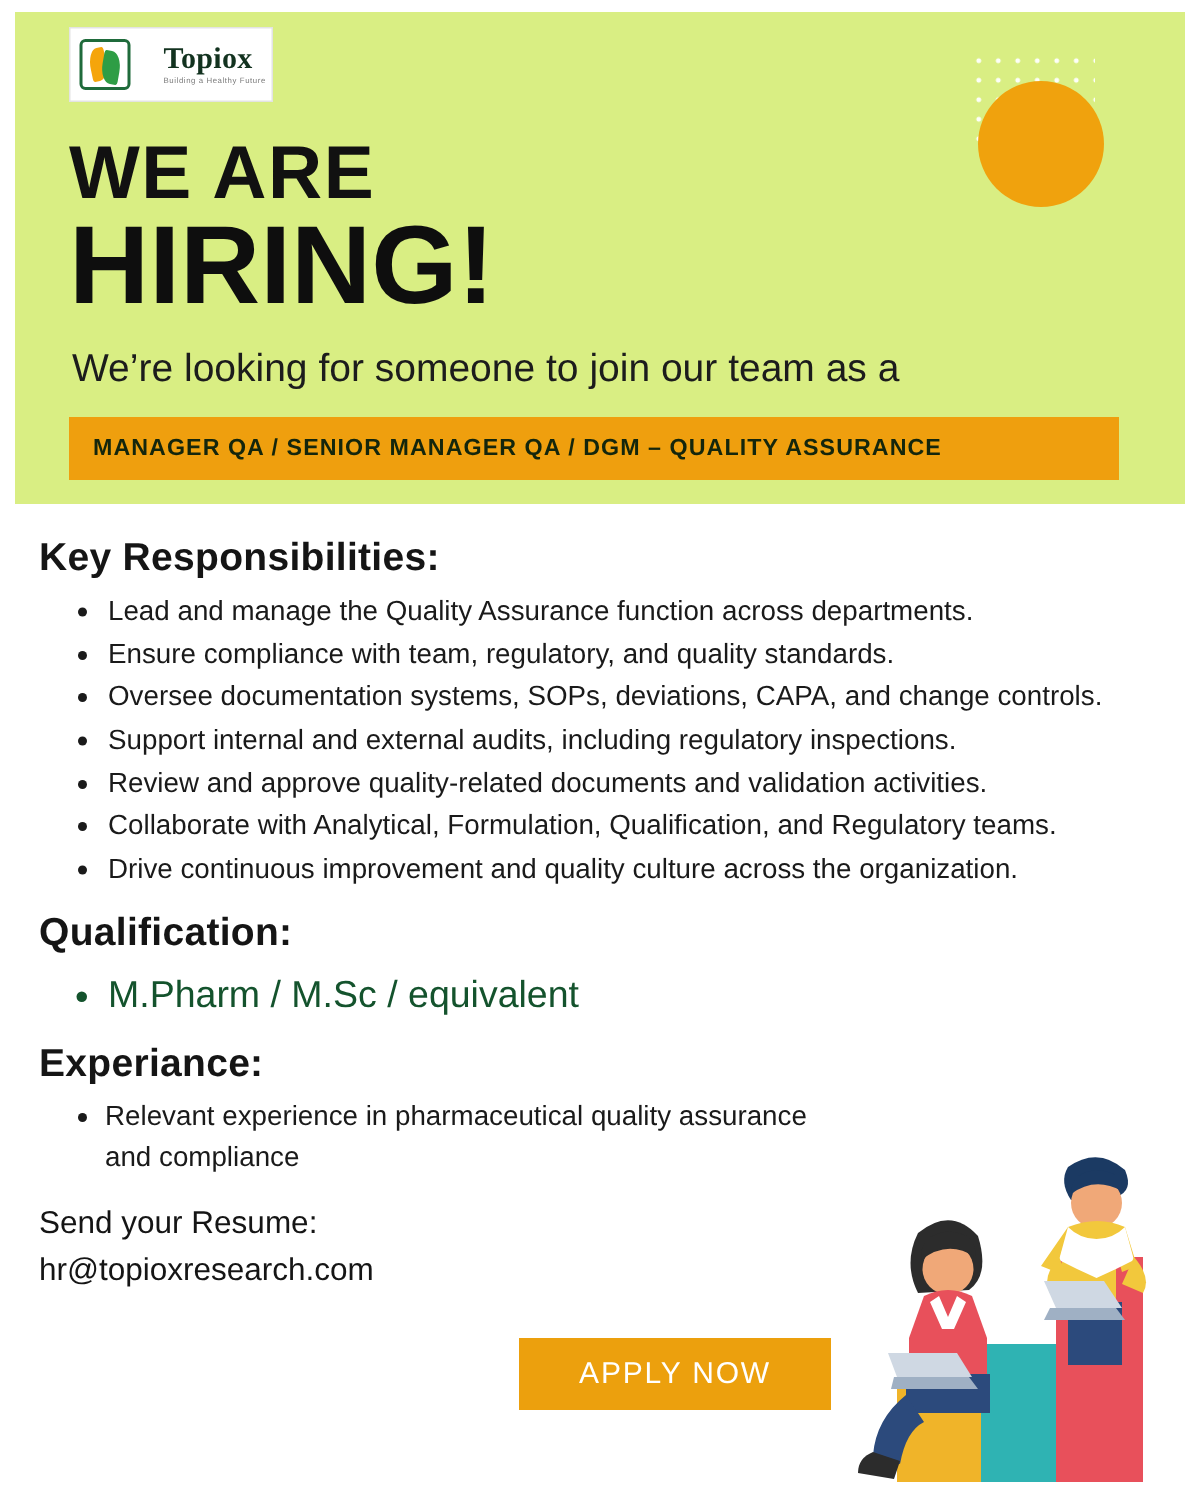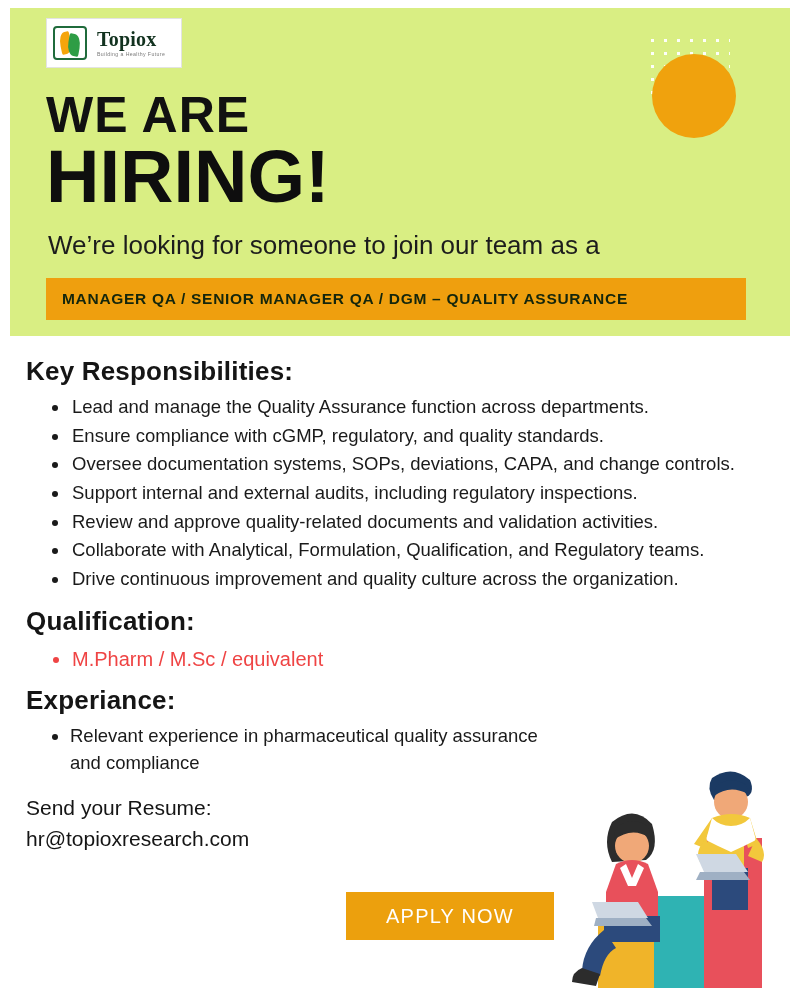--- a/index.html
+++ b/index.html
@@ -30,21 +30,21 @@
     position: absolute;
     left: 36px;
     top: 10px;
     width: 136px;
     height: 50px;
     background: #ffffff;
     border: 1px solid #e3e3e3;
     display: flex;
     align-items: center;
     padding: 4px 6px;
-    gap: 10px;
+    gap: 22px;
   }
   .logo-mark {
     width: 34px;
     height: 34px;
     border: 2px solid #1f6b3b;
     border-radius: 4px;
     position: relative;
     flex: none;
     background: #fff;
   }
@@ -165,21 +165,21 @@
     margin: 0 0 0 44px;
   }
   ul.bullets li {
     font-size: 18.5px;
     line-height: 1.55;
     color: #1a1a1a;
     padding-left: 2px;
   }
   .qual-block { margin-top: 12px; }
   ul.qual { list-style: disc; margin-left: 46px; }
-  ul.qual li { font-size: 20px; line-height: 1.6; color: #ef4444; }
+  ul.qual li { font-size: 25px; line-height: 1.6; color: #14532d; }
   .exp-block { margin-top: 10px; }
   ul.exp { list-style: disc; margin-left: 44px; max-width: 500px; }
   ul.exp li { font-size: 18.5px; line-height: 1.5; color: #1a1a1a; }
 
   .resume {
     margin-top: 16px;
     font-size: 21px;
     color: #151515;
     line-height: 1.45;
   }
@@ -230,21 +230,21 @@
     <div class="role-bar">
       <span>MANAGER QA / SENIOR MANAGER QA / DGM – QUALITY ASSURANCE</span>
     </div>
   </div>
 
   <div class="body-wrap">
 
     <h2 class="section">Key Responsibilities:</h2>
     <ul class="bullets">
       <li>Lead and manage the Quality Assurance function across departments.</li>
-      <li>Ensure compliance with cGMP, regulatory, and quality standards.</li>
+      <li>Ensure compliance with team, regulatory, and quality standards.</li>
       <li>Oversee documentation systems, SOPs, deviations, CAPA, and change controls.</li>
       <li>Support internal and external audits, including regulatory inspections.</li>
       <li>Review and approve quality-related documents and validation activities.</li>
       <li>Collaborate with Analytical, Formulation, Qualification, and Regulatory teams.</li>
       <li>Drive continuous improvement and quality culture across the organization.</li>
     </ul>
 
     <div class="qual-block">
       <h2 class="section">Qualification:</h2>
       <ul class="qual">

